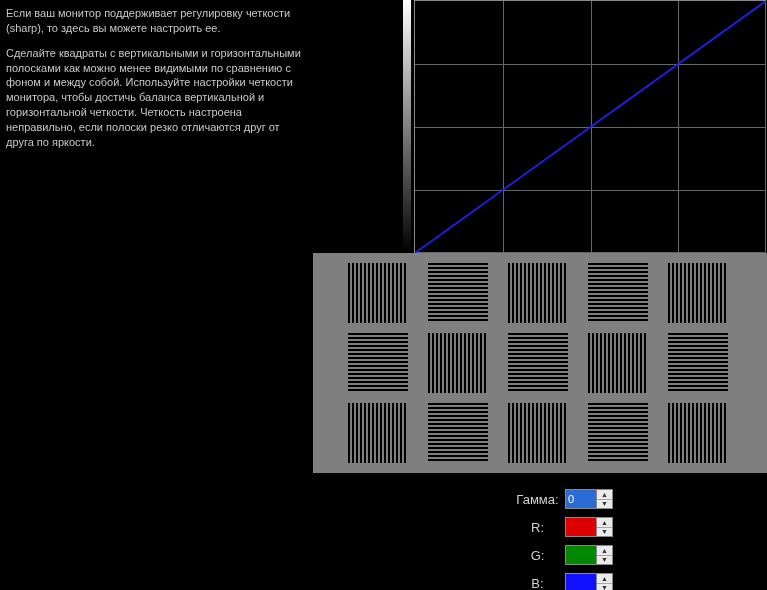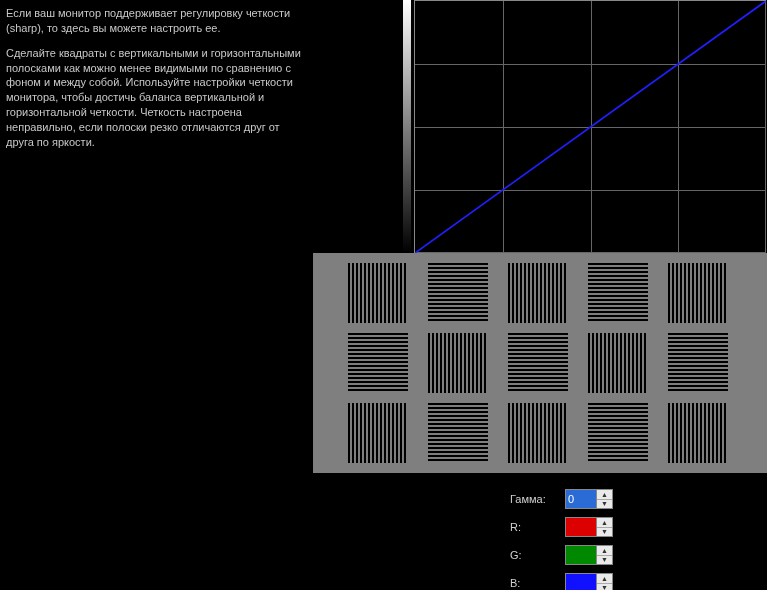--- a/index.html
+++ b/index.html
@@ -12,21 +12,21 @@
   .grid-plot .hline{left:0;right:0;height:1px}
   .grid-plot .vline{top:0;bottom:0;width:1px}
   .grid-plot svg{position:absolute;left:0;top:0;width:100%;height:100%}
   .sharp-panel{position:absolute;left:313px;top:253px;width:454px;height:220px;background:#7f7f7f}
   .sharp-grid{position:absolute;left:35px;top:10px;display:grid;grid-template-columns:repeat(5,60px);grid-template-rows:repeat(3,60px);gap:10px 20px}
   .tile{width:60px;height:60px;background-color:#000}
   .tile.vert{background-image:repeating-linear-gradient(to right,#000 0,#000 2px,#7f7f7f 2px,#7f7f7f 4px)}
   .tile.horz{background-image:repeating-linear-gradient(to bottom,#000 0,#000 2px,#7f7f7f 2px,#7f7f7f 4px)}
   .controls{position:absolute;left:510px;top:487px;width:250px}
   .ctrl-row{display:flex;align-items:center;height:24px;margin-bottom:4px}
-  .ctrl-label{width:55px;color:#d0d0d0;font-size:11px;text-align:left}
+  .ctrl-label{width:55px;color:#d0d0d0;font-size:13px;text-align:center}
   .spin{display:flex;align-items:stretch;height:20px}
   .spin .val{width:26px;height:18px;border:1px solid #888;background:#fff;color:#000;font-size:11px;padding:0 2px;line-height:18px;box-sizing:content-box}
   .spin .val.sel{background:#2a6bd6;color:#fff}
   .spin .btns{display:flex;flex-direction:column;width:16px;margin-left:0;border:1px solid #888;border-left:none;box-sizing:border-box}
   .spin .btns .ar{flex:1;background:#eaeaea;display:flex;align-items:center;justify-content:center;font-size:7px;color:#333;cursor:pointer;border-bottom:1px solid #aaa}
   .spin .btns .ar:last-child{border-bottom:none}
   .spin.red .val{background:#d00;color:#d00}
   .spin.green .val{background:#080;color:#080}
   .spin.blue .val{background:#11f;color:#11f}
 </style>

